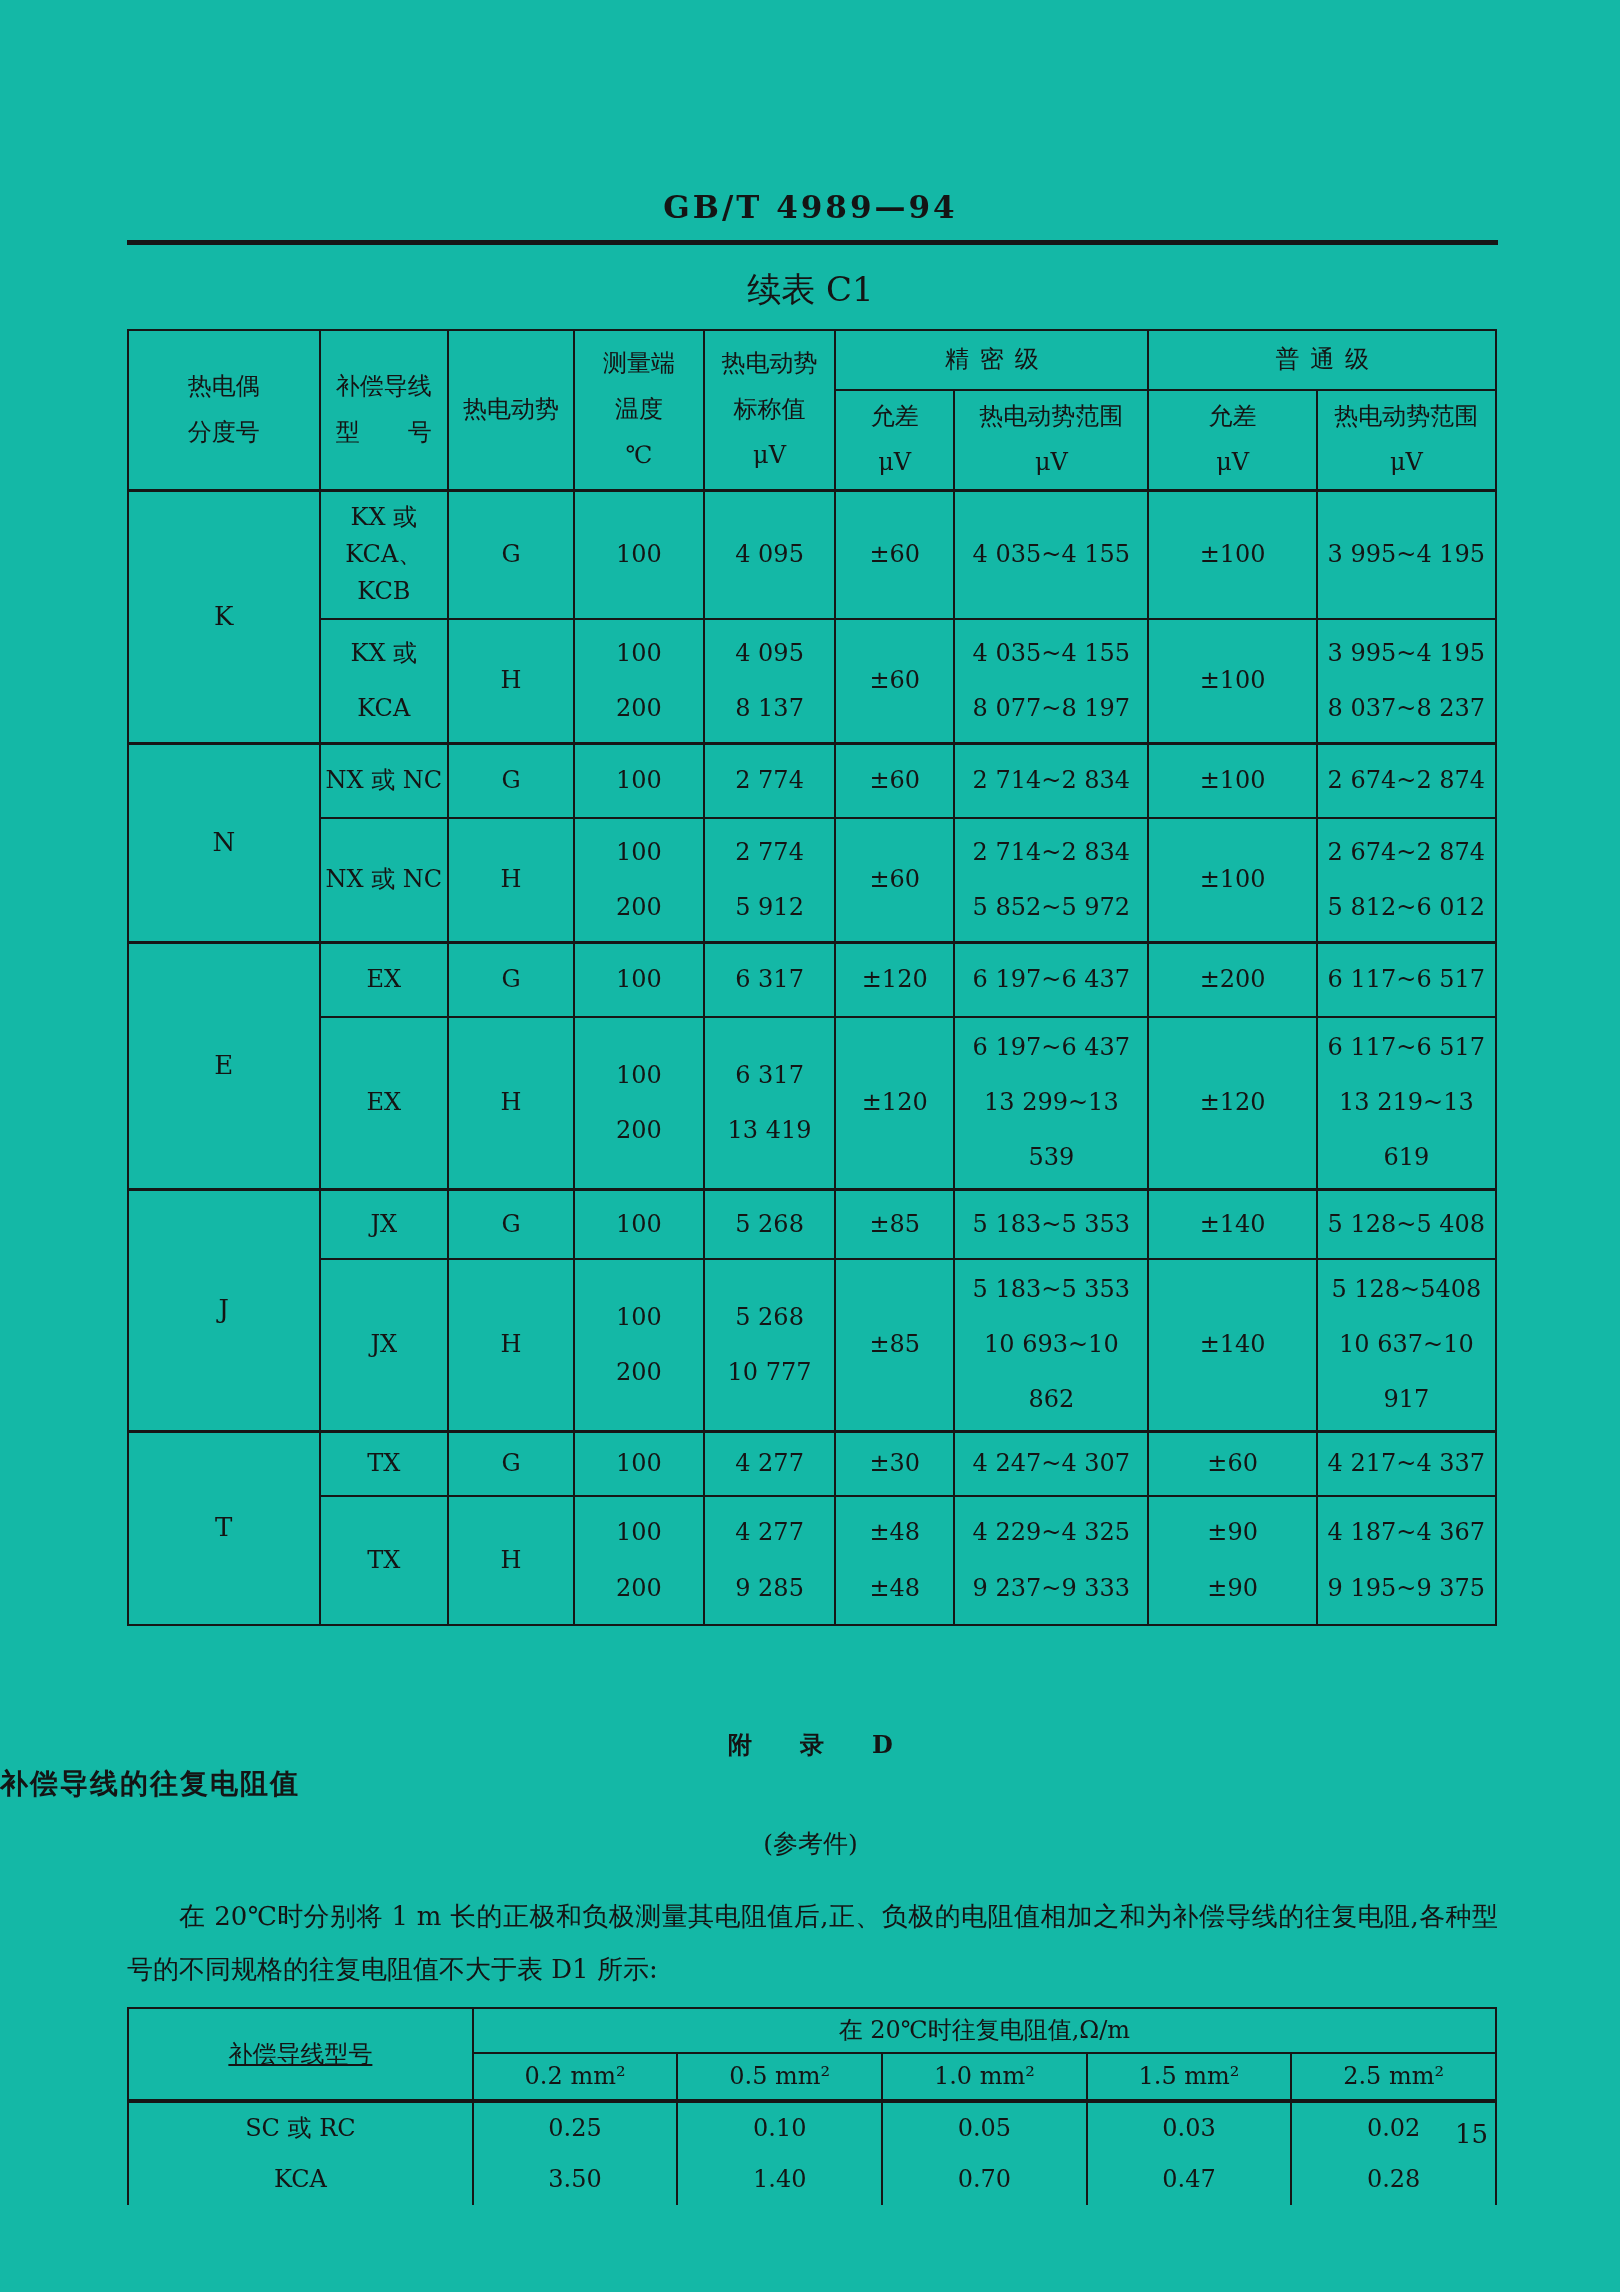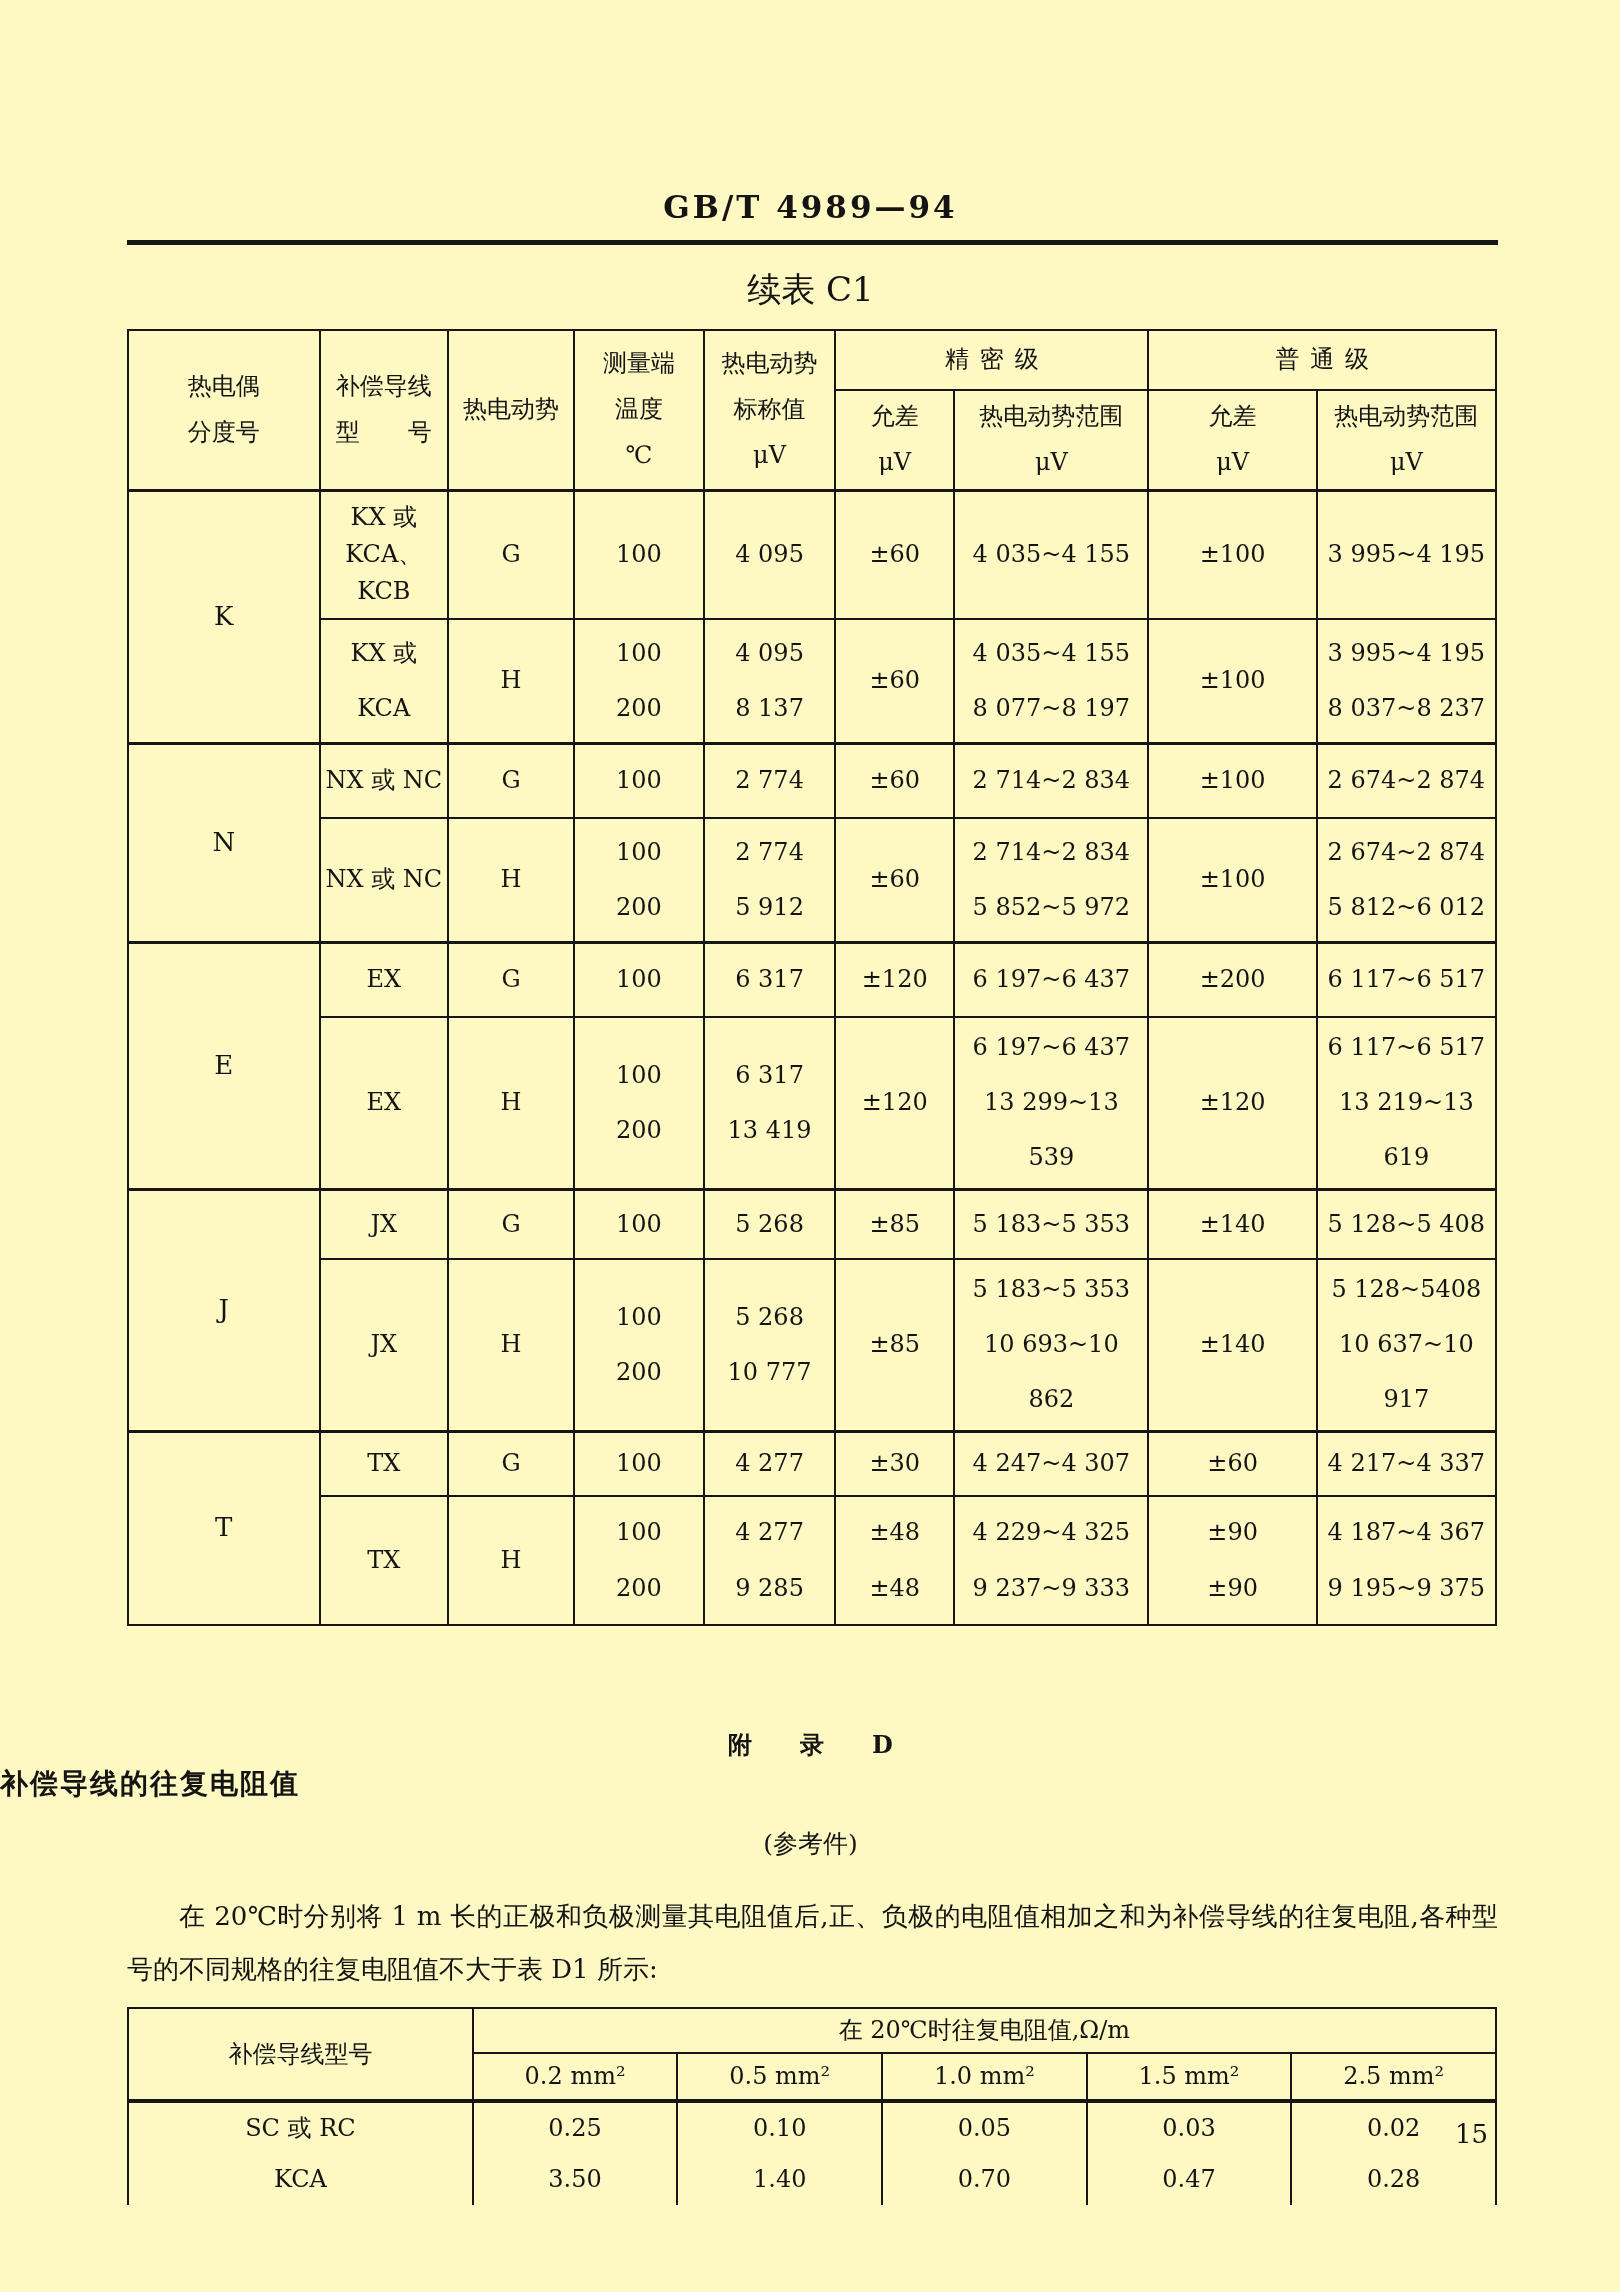--- a/index.html
+++ b/index.html
@@ -4,21 +4,21 @@
 <style>
   html,body { margin:0; padding:0; }
   body {
     width:1621px; height:2292px;
     background:#f2f2f0;
     font-family:"DejaVu Serif","Liberation Serif",serif;
   }
   .page {
     position:relative;
     width:1621px; height:2292px;
-    background:#fef9c3;
+    background:#14b8a6;
     color:#141414;
     overflow:hidden;
   }
   .doc-number {
     padding-top:189px;
     text-align:center;
     font-size:31px;
     font-weight:bold;
     letter-spacing:3px;
   }
@@ -72,21 +72,21 @@
     margin:30px 123px 0 127px;
     font-size:26px;
     line-height:2.05;
     text-indent:2em;
     text-align:justify;
   }
   .d1-title { margin-top:8px; text-align:center; font-size:26px; }
   table.d1 { margin-top:10px; border-top-width:5px; border-bottom-width:5px; }
   table.d1 th { line-height:1.6; }
   table.d1 tr.d1-sizes th { border-bottom-width:4px; }
-  table.d1 th.d1-model { border-bottom-width:4px; }
+  table.d1 th.d1-model { border-bottom-width:4px;text-decoration:underline; }
   table.d1 td { border-top:0; border-bottom:0; }
   .r45{height:45px} .r48{height:48px} .r52{height:52px}
   .page-number {
     position:absolute;
     right:133px; bottom:143px;
     font-size:26px;
   }
 </style>
 </head>
 <body>

